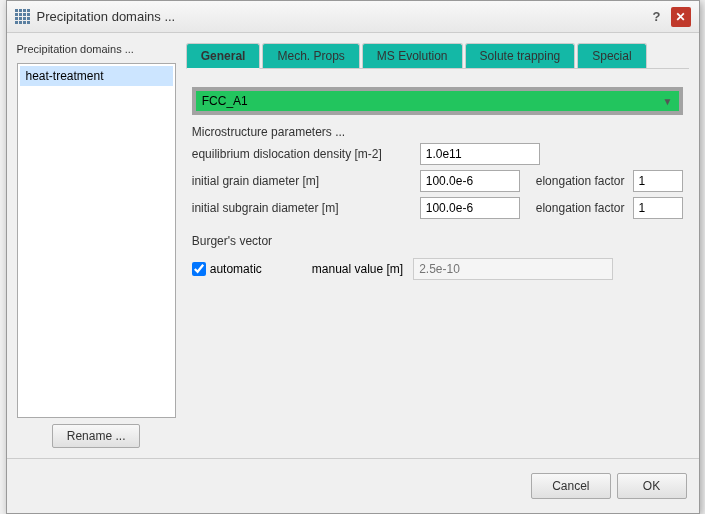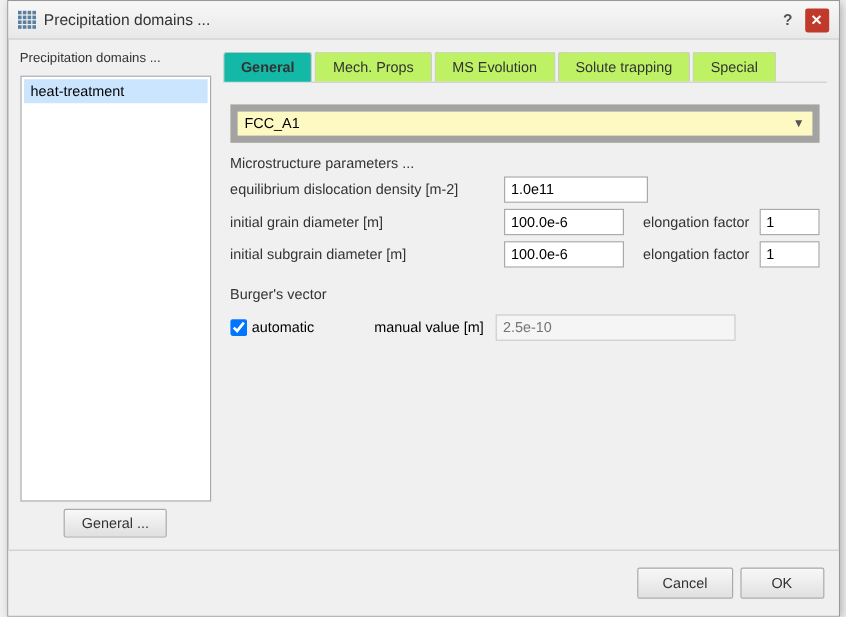--- a/index.html
+++ b/index.html
@@ -146,21 +146,21 @@
       gap: 8px;
     }
     .tabs {
       display: flex;
       border-bottom: 1px solid #ccc;
     }
     .tab {
       padding: 5px 14px;
       border: 1px solid #ccc;
       border-bottom: none;
-      background: #bef264;
+      background: #14b8a6;
       cursor: pointer;
       font-size: 12px;
       color: #333;
       margin-right: 2px;
       border-radius: 3px 3px 0 0;
     }
     .tab.active {
       background: #14b8a6;
       border-bottom: 1px solid #f0f0f0;
       font-weight: 600;
@@ -174,22 +174,22 @@
       flex-direction: column;
       gap: 10px;
     }
     .section-label {
       font-size: 12px;
       color: #333;
       margin-bottom: 4px;
     }
     .dropdown {
       flex: 1;
-      border: 6px solid #a3a3a3;
-      background: #fef9c3;
+      border: 4px solid #a3a3a3;
+      background: #22c55e;
       padding: 3px 6px;
       font-size: 12px;
       display: flex;
       align-items: center;
       justify-content: space-between;
       cursor: pointer;
     }
     .dropdown-arrow {
       color: #555;
       font-size: 10px;
@@ -307,21 +307,21 @@
 
   <div class="dialog-body">
 
     <div class="left-panel">
       <div class="left-panel-label">Precipitation domains ...</div>
       <div class="list-box">
         <div class="list-item selected">heat-treatment</div>
       </div>
       <div class="left-buttons">
         <div class="left-btn-row">
-          <button class="btn">General ...</button>
+          <button class="btn">Rename ...</button>
         </div>
       </div>
     </div>
 
     <div class="right-panel">
 
       <div class="tabs">
         <div class="tab active">General</div>
         <div class="tab">Mech. Props</div>
         <div class="tab">MS Evolution</div>

